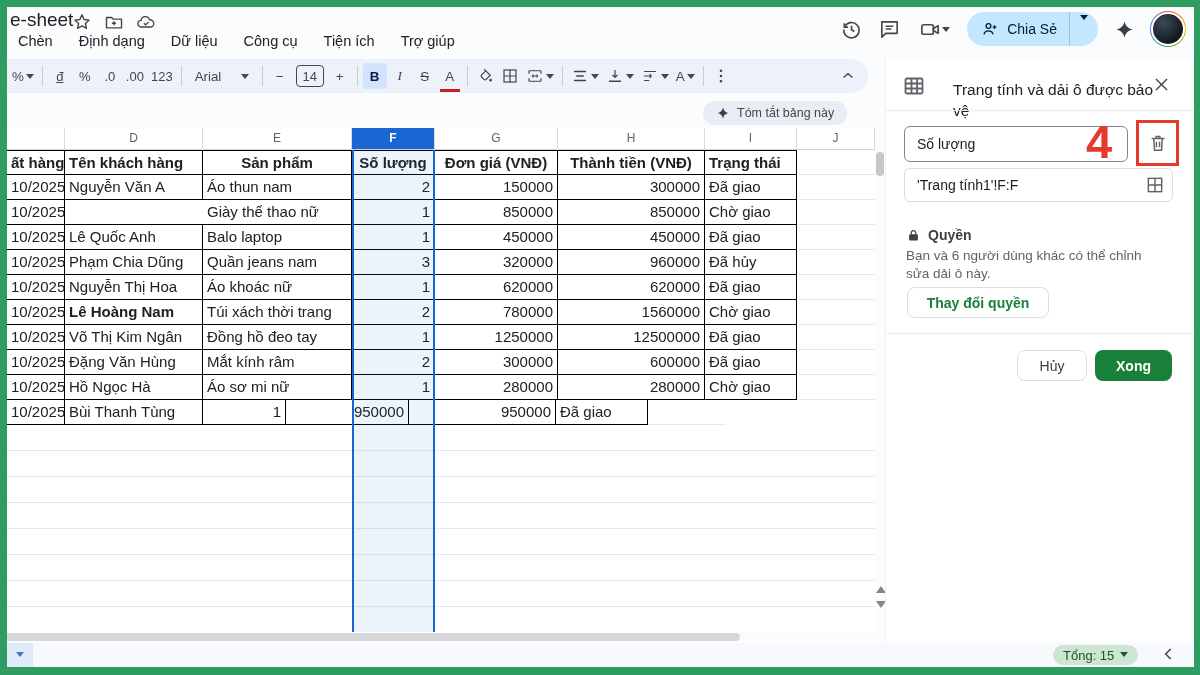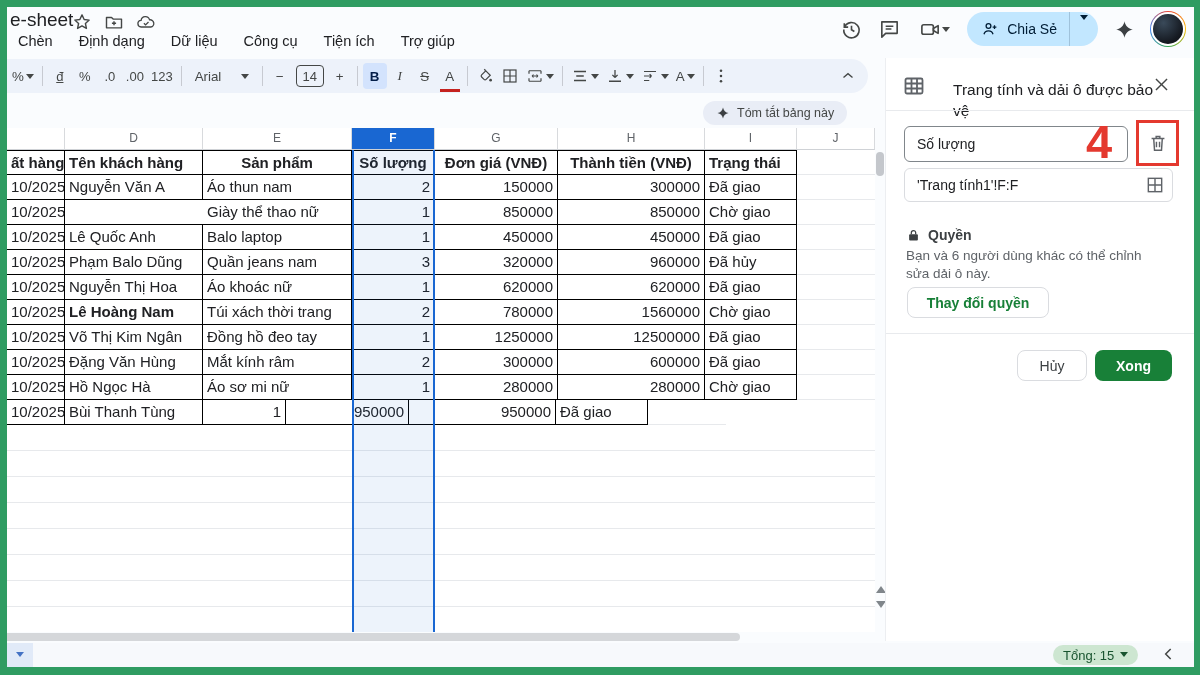--- a/index.html
+++ b/index.html
@@ -307,21 +307,21 @@
           <div class="gcell bk al" style="width: 138px;">Lê Quốc Anh</div>
           <div class="gcell bk al" style="width: 149px;">Balo laptop</div>
           <div class="gcell bk ar" style="width: 83px;">1</div>
           <div class="gcell bk ar" style="width: 123px;">450000</div>
           <div class="gcell bk ar" style="width: 147px;">450000</div>
           <div class="gcell bk al" style="width: 92px;">Đã giao</div>
           <div class="gcell lt al" style="width: 78px;"></div>
         </div>
         <div class="grow" style="height: 25px;">
           <div class="gcell bk ar" style="width: 58px;">10/2025</div>
-          <div class="gcell bk al" style="width: 138px;">Phạm Balo Dũng</div>
+          <div class="gcell bk al" style="width: 138px;">Phạm Chia Dũng</div>
           <div class="gcell bk al" style="width: 149px;">Quần jeans nam</div>
           <div class="gcell bk ar" style="width: 83px;">3</div>
           <div class="gcell bk ar" style="width: 123px;">320000</div>
           <div class="gcell bk ar" style="width: 147px;">960000</div>
           <div class="gcell bk al" style="width: 92px;">Đã hủy</div>
           <div class="gcell lt al" style="width: 78px;"></div>
         </div>
         <div class="grow" style="height: 25px;">
           <div class="gcell bk ar" style="width: 58px;">10/2025</div>
           <div class="gcell bk al" style="width: 138px;">Nguyễn Thị Hoa</div>

